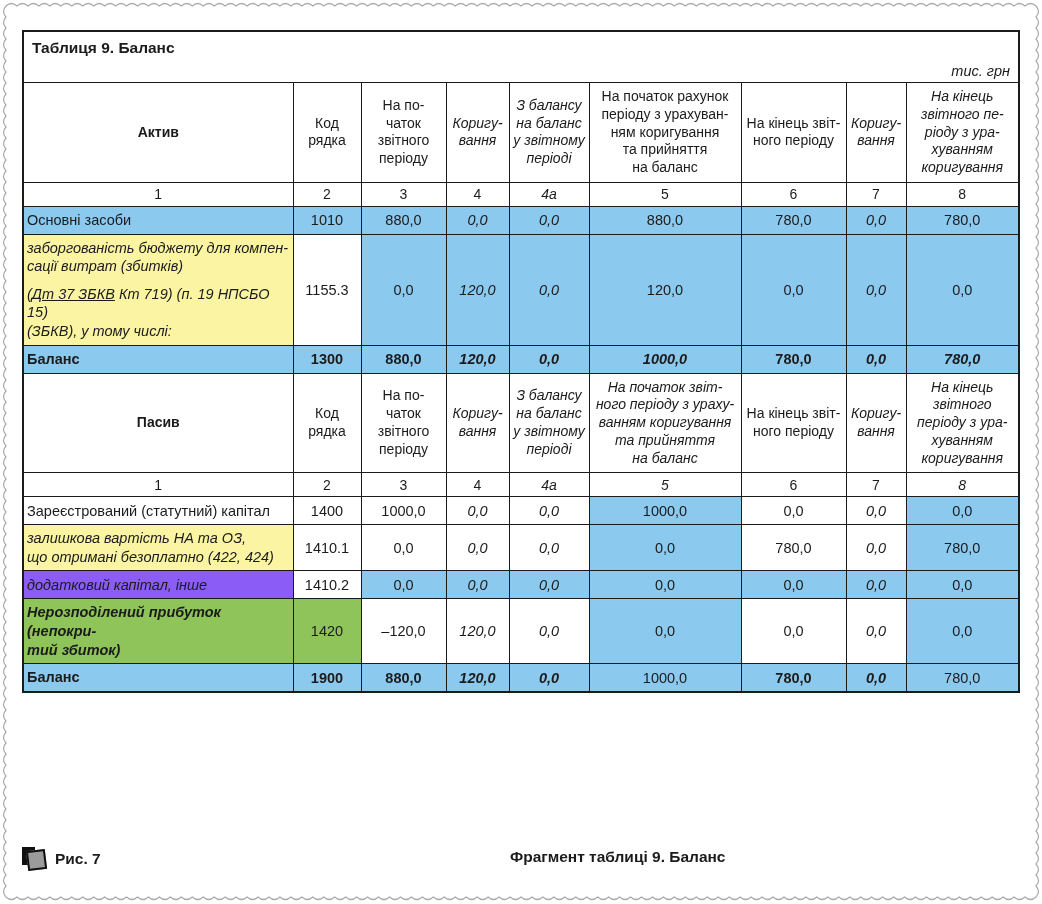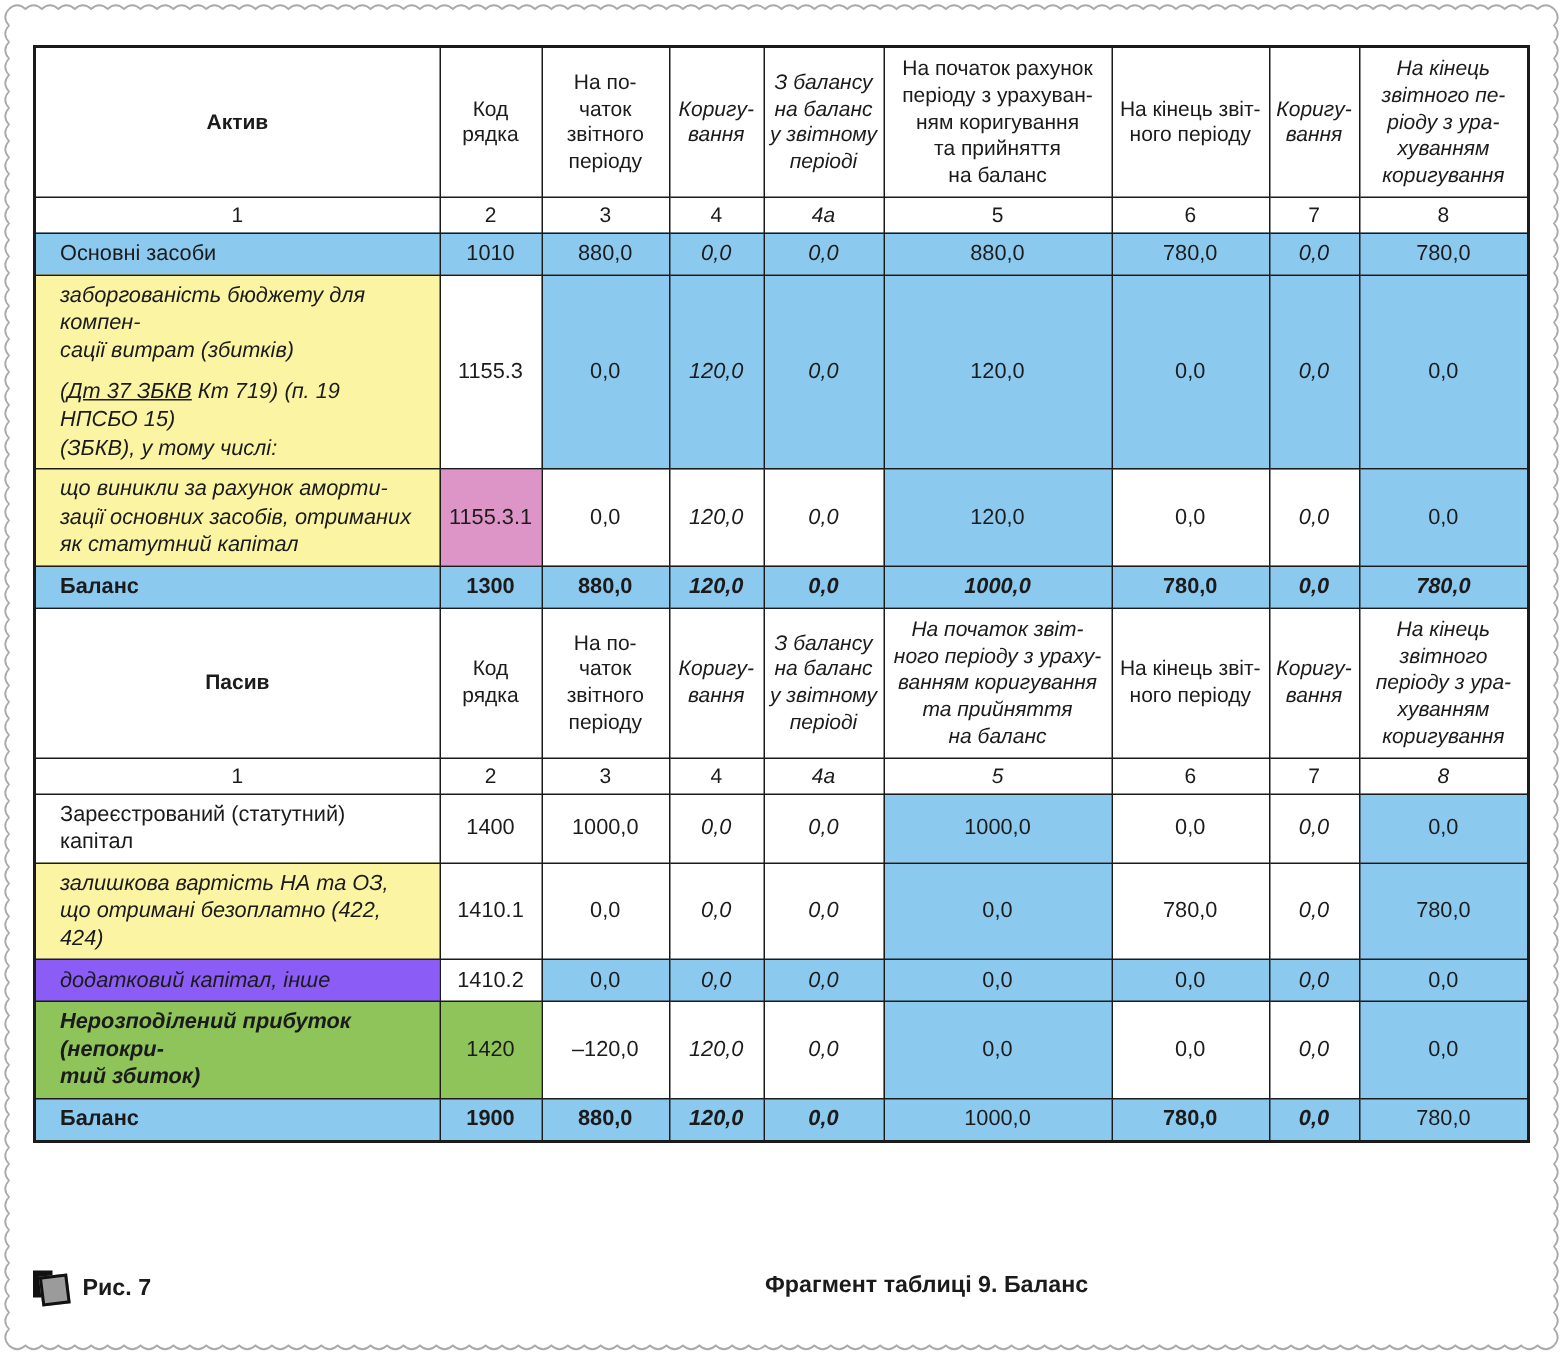--- a/index.html
+++ b/index.html
@@ -13,21 +13,21 @@
   .table-wrap{position:absolute;left:22px;top:30px;width:998px;}
   table.bal{border-collapse:collapse;width:998px;table-layout:fixed;border:2px solid #1b1b1b;}
   table.bal td{border:1px solid #1b1b1b;vertical-align:middle;color:#1b1b1b;}
 
   td.titlecell{vertical-align:top;padding:0;}
   .t-title{font-weight:bold;font-size:15.5px;padding:7px 8px 0 8px;text-align:left;}
   .t-unit{font-style:italic;font-size:14.5px;text-align:right;padding:6px 8px 3px 0;}
 
   td.hdr{font-size:14px;line-height:1.27;white-space:pre-line;text-align:center;padding:5px 2px;}
   td.numb{font-size:14px;text-align:center;padding:2px;height:19px;}
-  td.lab{font-size:14.5px;line-height:1.28;text-align:left;padding:4px 16px;white-space:pre-line;}
+  td.lab{font-size:14.5px;line-height:1.28;text-align:left;padding:4px 3px;white-space:pre-line;}
   td.val{font-size:14.5px;text-align:center;padding:3px 2px;height:21px;}
   .ind1{padding-left:22px;}
   .ind2{padding-left:30px;}
   .st-i{font-style:italic;}
   .st-b{font-weight:bold;}
   .st-bi{font-weight:bold;font-style:italic;}
   .und{text-decoration:underline;}
   .para{margin-bottom:9px;}
 
   .caption{position:absolute;left:22px;top:843px;width:998px;height:34px;font-weight:bold;font-size:15.5px;}
@@ -51,20 +51,26 @@
         <col style="width:68px">
         <col style="width:85px">
       <col style="width:63px">
         <col style="width:80px">
         <col style="width:152px">
       <col style="width:105px">
         <col style="width:60px">
         <col style="width:113px">
     </colgroup>
     <tbody id="bal-body">
+      <tr>
+        <td class="titlecell" colspan="9">
+          <div class="t-title">Таблиця 9. Баланс</div>
+          <div class="t-unit">тис. грн</div>
+        </td>
+      </tr>
     <tr>
           <td class="hdr st-b">Актив</td>
           <td class="hdr">Код
 рядка</td>
           <td class="hdr">На по-
 чаток
 звітного
 періоду</td>
           <td class="hdr st-i">Коригу-
 вання</td>
@@ -116,33 +122,20 @@
           <td class="val">1155.3</td>
           <td class="val" style="background: rgb(140, 201, 239);">0,0</td>
           <td class="val st-i" style="background: rgb(140, 201, 239);">120,0</td>
           <td class="val st-i" style="background: rgb(140, 201, 239);">0,0</td>
           <td class="val" style="background: rgb(140, 201, 239);">120,0</td>
           <td class="val" style="background: rgb(140, 201, 239);">0,0</td>
           <td class="val st-i" style="background: rgb(140, 201, 239);">0,0</td>
           <td class="val" style="background: rgb(140, 201, 239);">0,0</td>
         </tr>
         <tr>
-          <td class="lab ind2 st-i" style="background: rgb(251, 245, 163);">що виникли за рахунок аморти-
-зації основних засобів, отриманих
-як статутний капітал</td>
-          <td class="val" style="background: rgb(220, 149, 198);">1155.3.1</td>
-          <td class="val">0,0</td>
-          <td class="val st-i">120,0</td>
-          <td class="val st-i">0,0</td>
-          <td class="val" style="background: rgb(140, 201, 239);">120,0</td>
-          <td class="val">0,0</td>
-          <td class="val st-i">0,0</td>
-          <td class="val" style="background: rgb(140, 201, 239);">0,0</td>
-        </tr>
-        <tr>
           <td class="lab st-b" style="background: rgb(140, 201, 239);">Баланс</td>
           <td class="val st-b" style="background: rgb(140, 201, 239);">1300</td>
           <td class="val st-b" style="background: rgb(140, 201, 239);">880,0</td>
           <td class="val st-bi" style="background: rgb(140, 201, 239);">120,0</td>
           <td class="val st-bi" style="background: rgb(140, 201, 239);">0,0</td>
           <td class="val st-bi" style="background: rgb(140, 201, 239);">1000,0</td>
           <td class="val st-b" style="background: rgb(140, 201, 239);">780,0</td>
           <td class="val st-bi" style="background: rgb(140, 201, 239);">0,0</td>
           <td class="val st-bi" style="background: rgb(140, 201, 239);">780,0</td>
         </tr>

